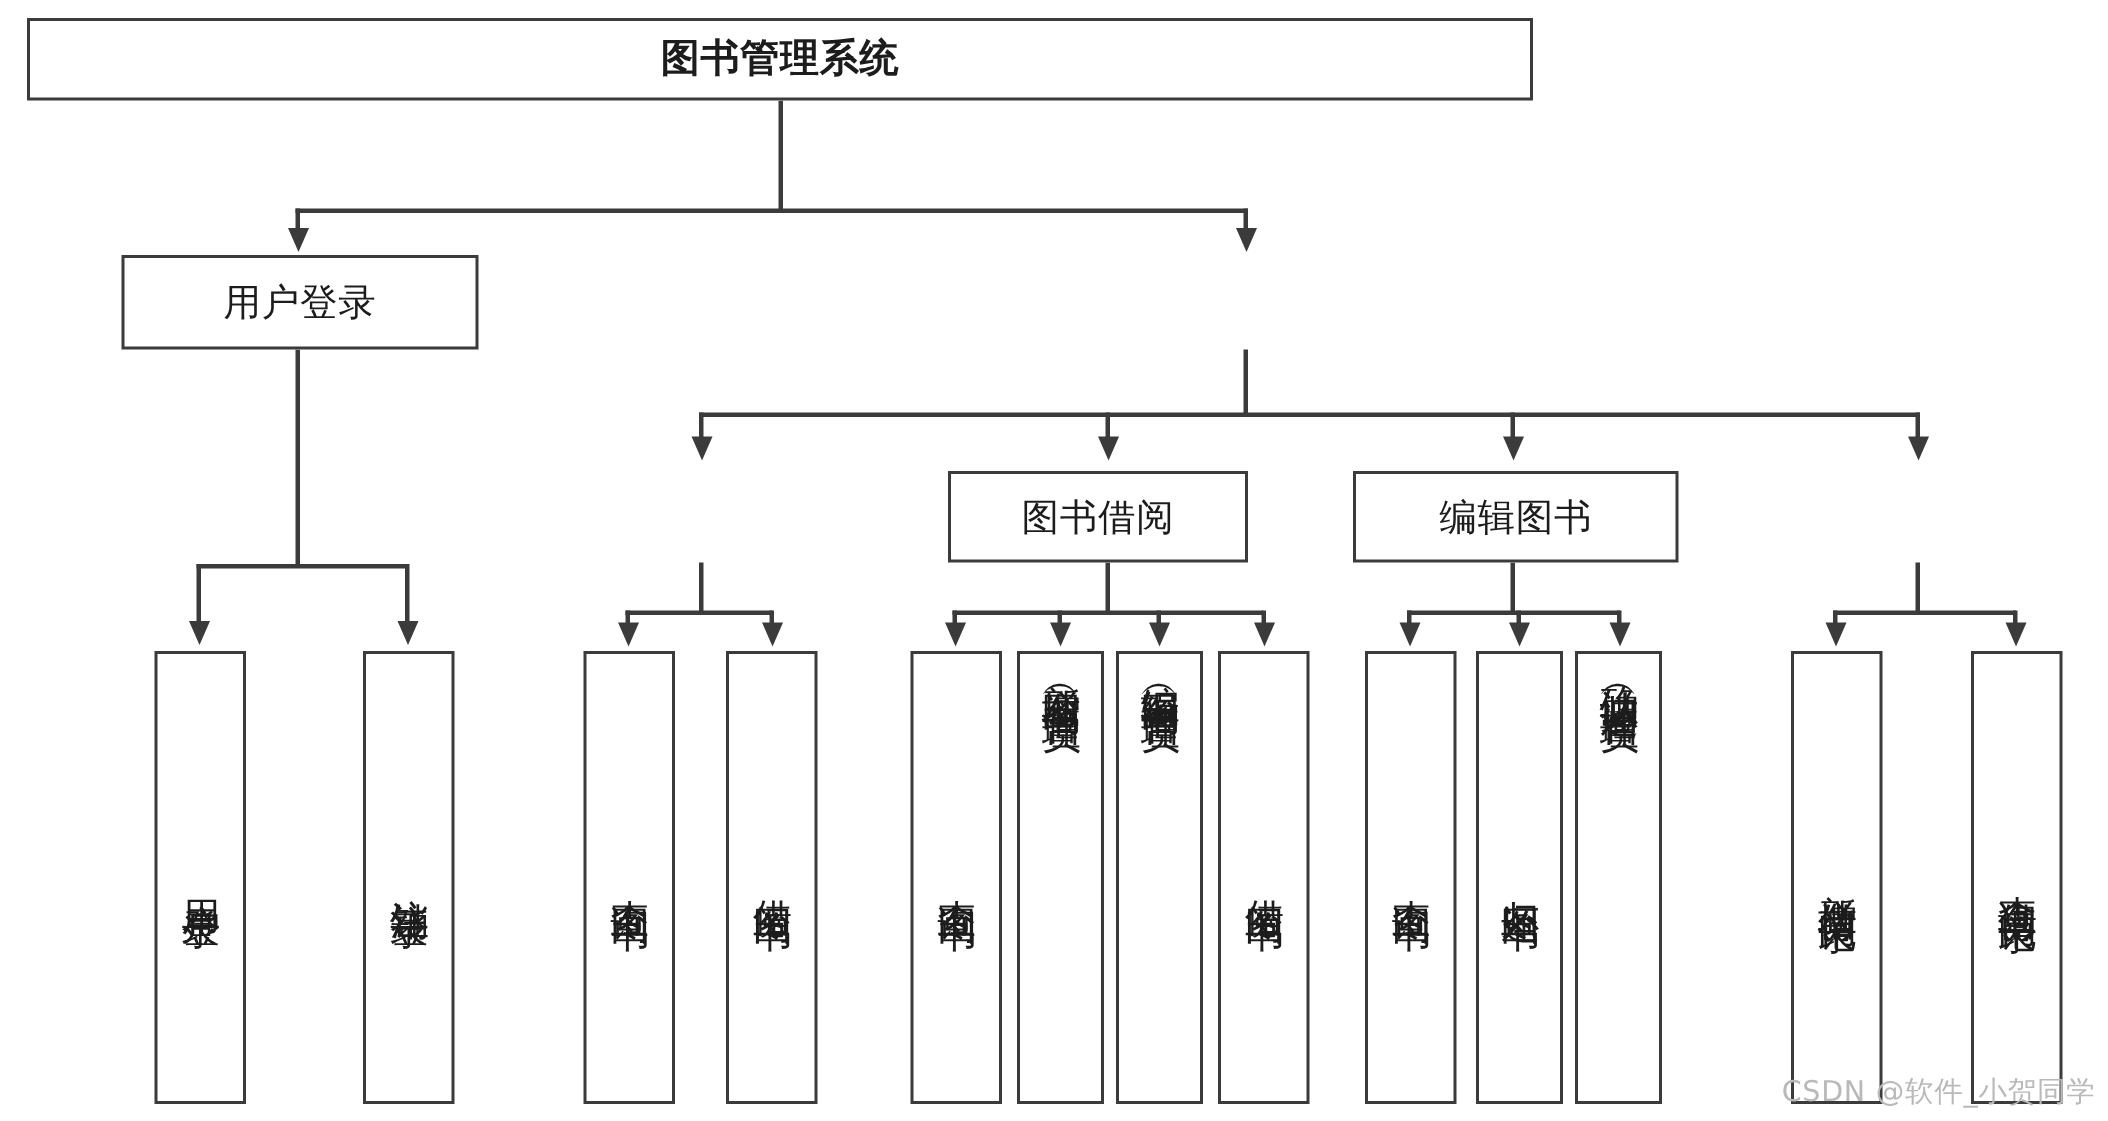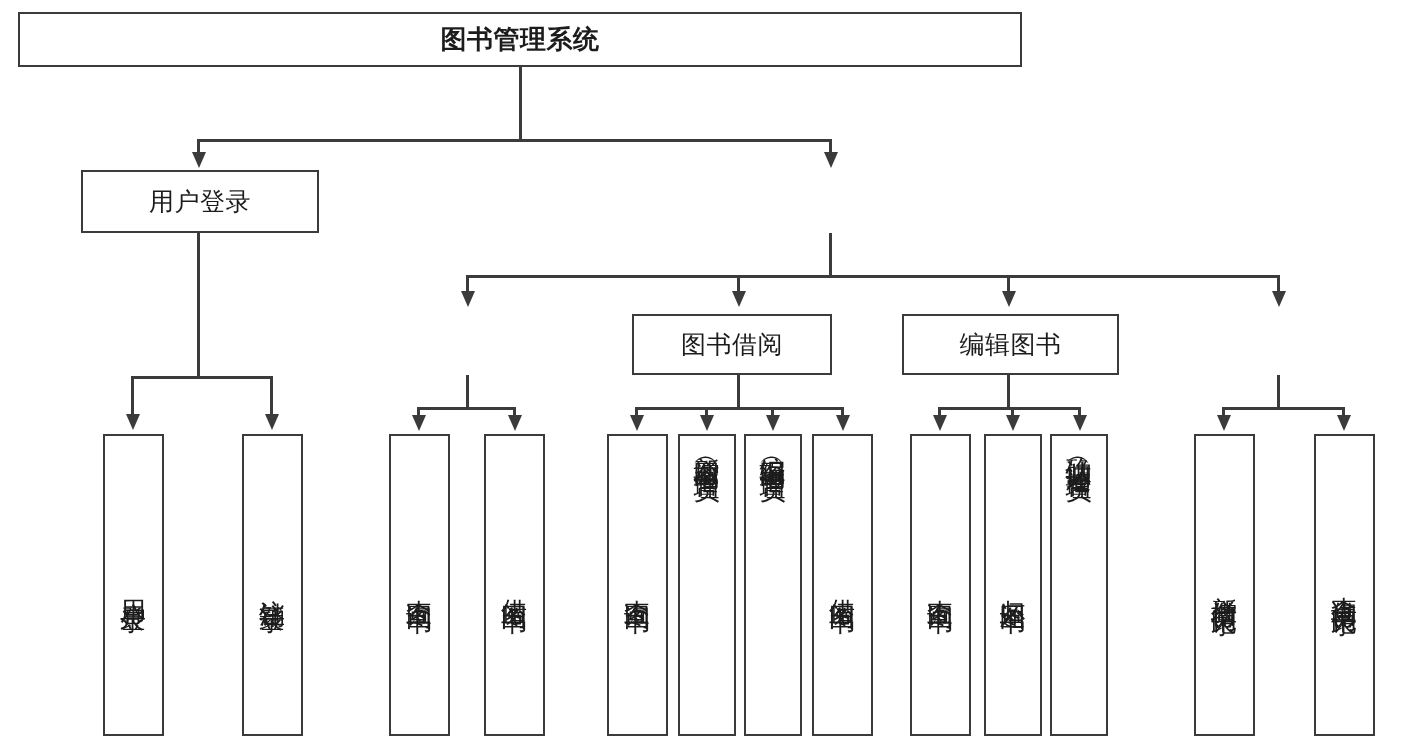--- a/index.html
+++ b/index.html
@@ -201,14 +201,15 @@
   <div class="node vertical" style="left:1050px; top:434px; width:58px; height:302px;">
     <span class="label">确认归还（管理员）</span>
   </div>
   <div class="node vertical mid" style="left:1194px; top:434px; width:61px; height:302px;">
     <span class="label">新增借阅记录</span>
   </div>
   <div class="node vertical mid" style="left:1314px; top:434px; width:61px; height:302px;">
     <span class="label">查询借阅记录</span>
   </div>
 
+  <div id="watermark">CSDN @软件_小贺同学</div>
 
 </div>
 
 </body></html>

